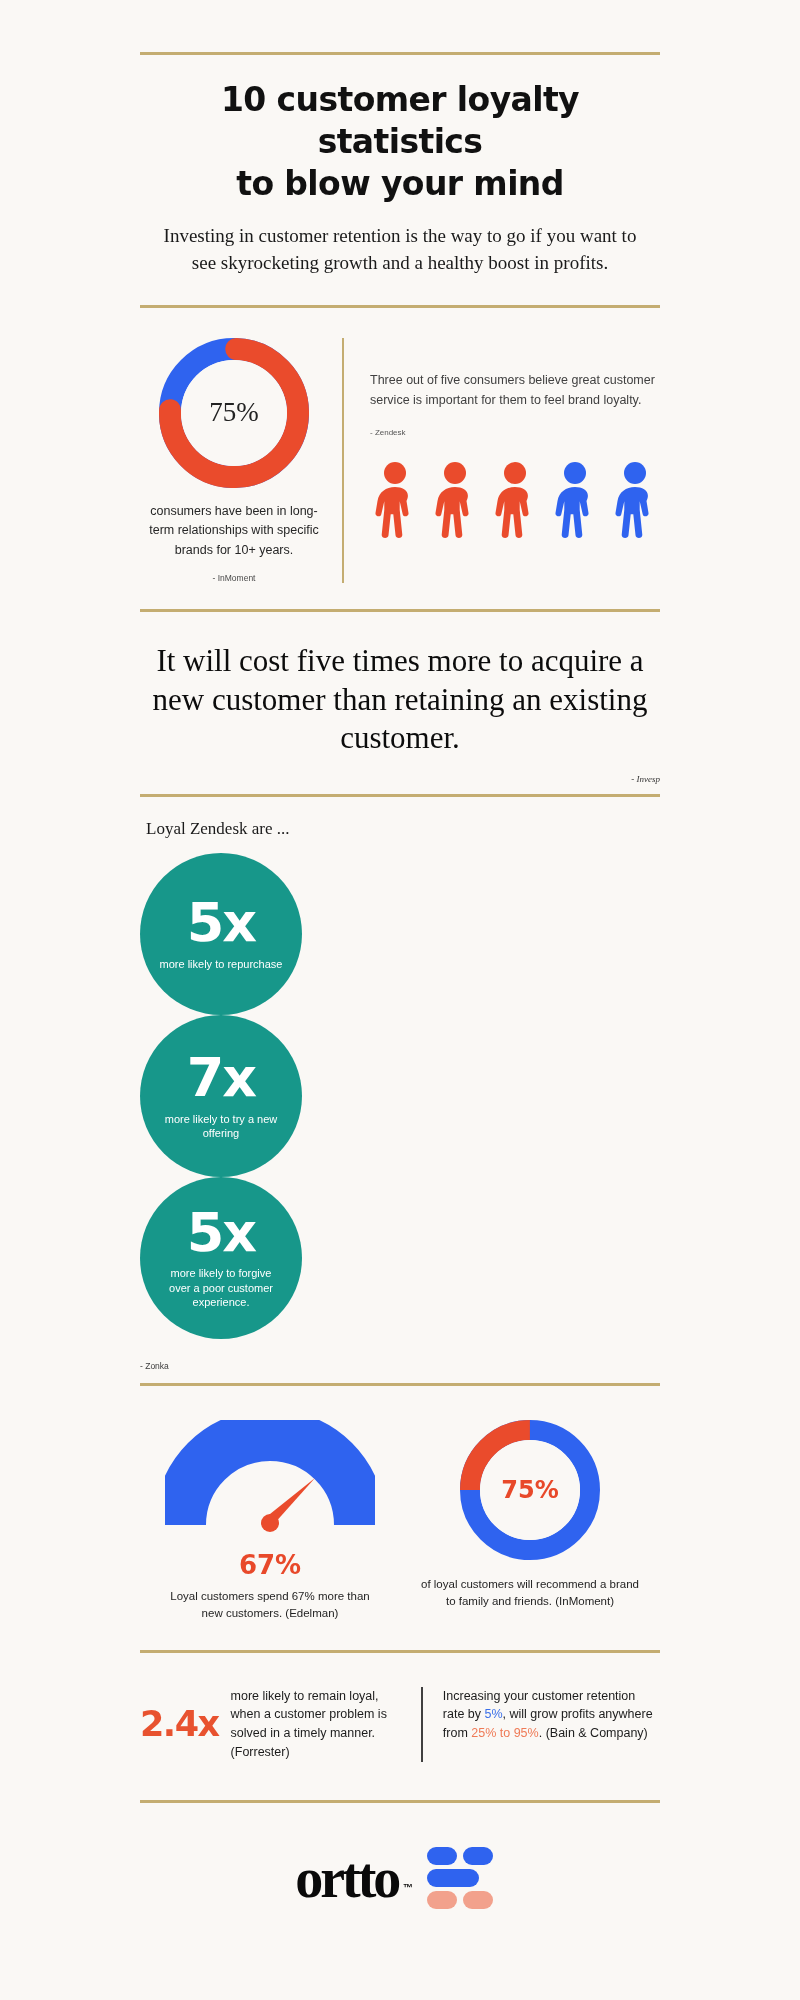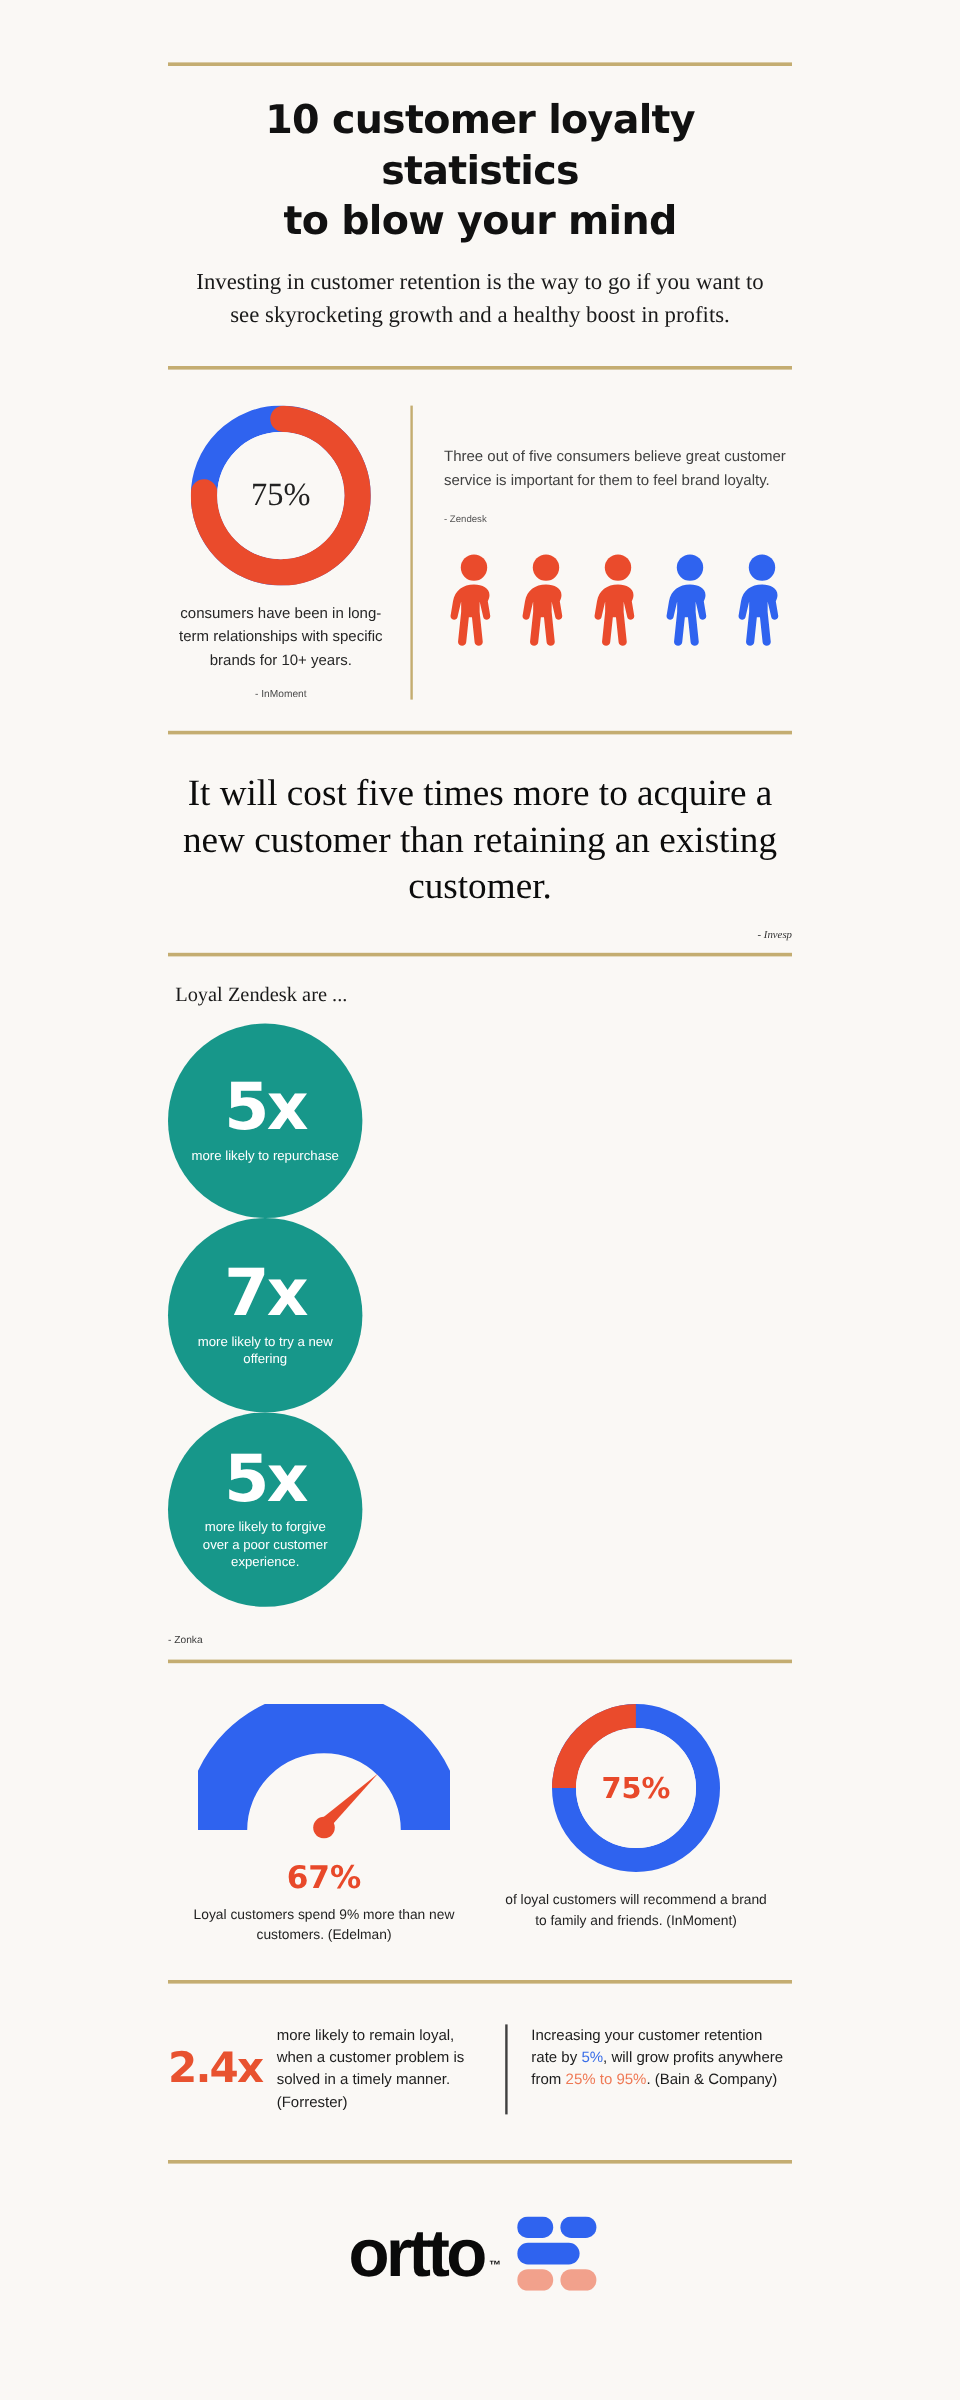--- a/index.html
+++ b/index.html
@@ -107,21 +107,21 @@
   .b-right {
     flex: 1; border-left: 2px solid #404040; padding-left: 20px;
     font-size: 12.5px; line-height: 1.5; color: #1c1c1c;
   }
   .hl-blue { color: #3b6fe8; }
   .hl-red { color: #ef7a56; }
 
   
   .footer { display: flex; align-items: center; justify-content: center; gap: 14px; padding-top: 44px; }
   .ortto {
-    font-family: Liberation Sans, sans-serif; font-weight: bold;
+    font-family: Liberation Serif, serif; font-weight: bold;
     font-size: 56px; color: #0a0a0a; letter-spacing: -3px; line-height: 1;
   }
   .tm { font-size: 10px; vertical-align: super; color: #0a0a0a; font-weight: bold; }
 </style>
 </head>
 <body>
 
 <div class="page">
   <div class="wrap">
 
@@ -229,21 +229,21 @@
 
       <div class="g-col">
         <div class="gauge">
           <svg width="210" height="112" viewBox="0 0 210 112">
             <path d="M15 105 A90 90 0 0 1 195 105" fill="none" stroke="#2f63ef" stroke-width="52"></path>
             <path d="M108 105 L150 58 L100 98 Z" fill="#ea4b2c"></path>
             <circle cx="105" cy="103" r="9" fill="#ea4b2c"></circle>
           </svg>
         </div>
         <div class="g-pct">67%</div>
-        <div class="g-cap">Loyal customers spend 9% more than new customers. (Edelman)</div>
+        <div class="g-cap">Loyal customers spend 67% more than new customers. (Edelman)</div>
       </div>
 
       <div class="g-col">
         <div class="donut2">
           <svg width="140" height="140" viewBox="0 0 140 140">
             <circle cx="70" cy="70" r="60" fill="none" stroke="#2f63ef" stroke-width="20"></circle>
             <circle cx="70" cy="70" r="60" fill="none" stroke="#ea4b2c" stroke-width="20" stroke-dasharray="94 283" transform="rotate(-180 70 70)"></circle>
           </svg>
           <div class="donut-hole">
             <span class="d2-val">75%</span>

